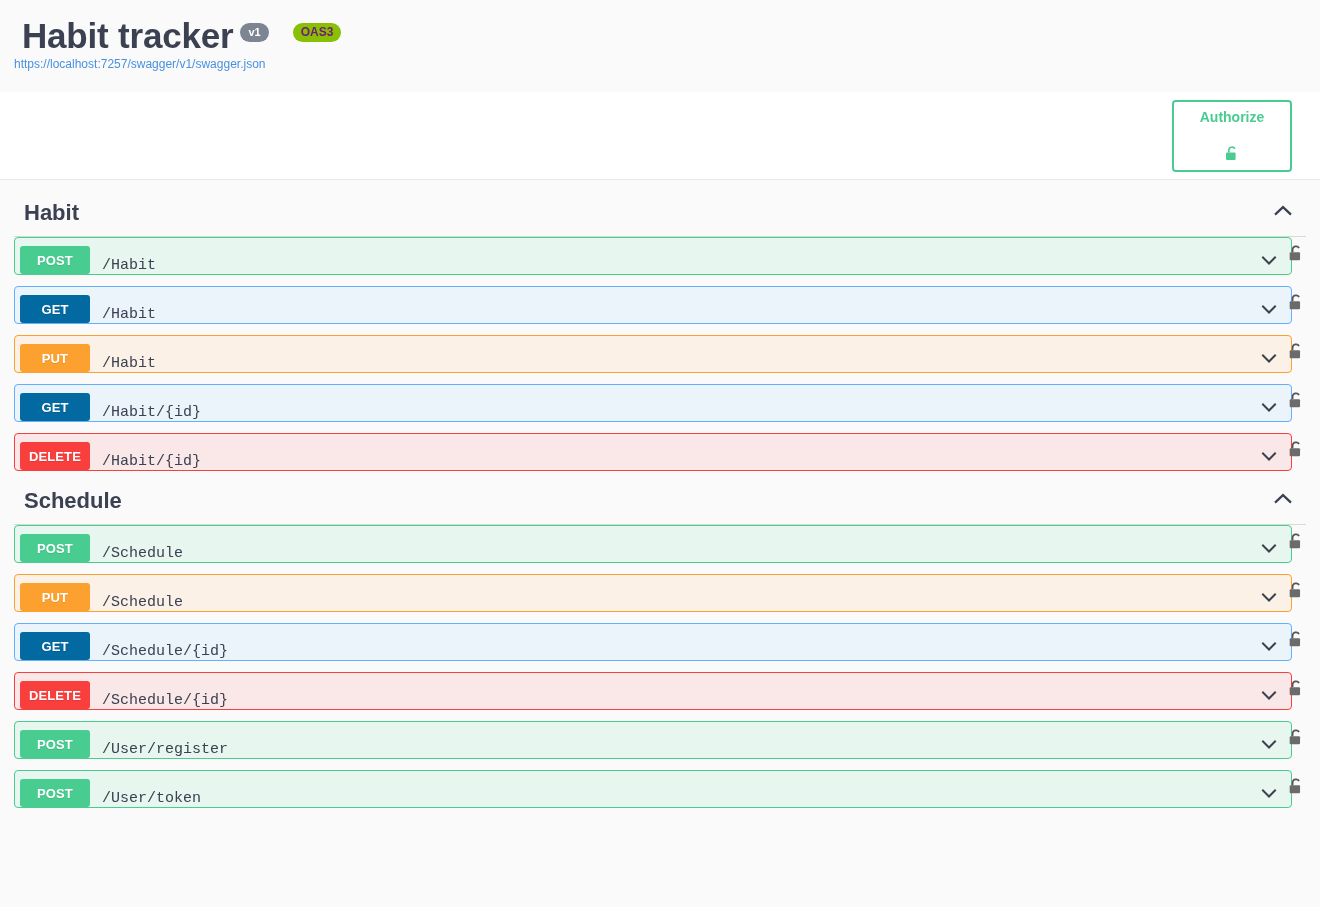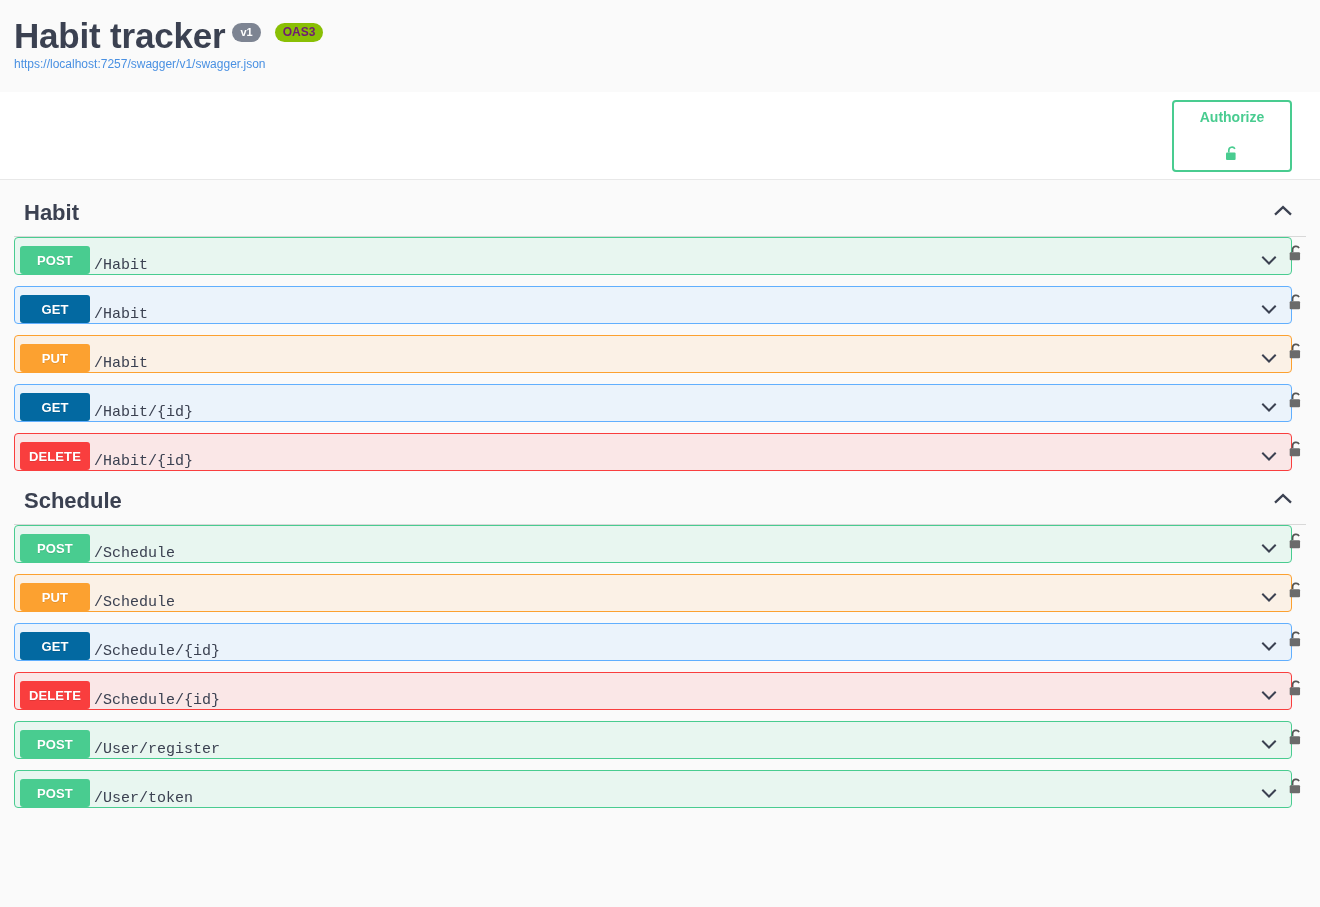--- a/index.html
+++ b/index.html
@@ -16,37 +16,37 @@
   
   .topbar {
     background: #fafafa;
     padding: 18px 0 0 0;
     height: 92px;
     box-sizing: border-box;
   }
   .title-row {
     display: flex;
     align-items: flex-start;
-    padding-left: 14px;
+    padding-left: 22px;
   }
   .api-title {
     font-size: 35px;
     font-weight: bold;
     color: #3b4151;
     line-height: 1.05;
     letter-spacing: -0.2px;
     margin: 0;
     white-space: nowrap;
   }
   .badge-group {
     display: flex;
     align-items: center;
     margin-left: 7px;
     margin-top: 5px;
-    gap: 14px;
+    gap: 24px;
   }
   .version-badge {
     background: #7d8492;
     color: #ffffff;
     font-size: 11px;
     font-weight: bold;
     padding: 2px 8px;
     border-radius: 57px;
     line-height: 1.3;
     font-family: "Liberation Sans", sans-serif;
@@ -147,21 +147,21 @@
     margin-left: 5px;
     border-radius: 3px;
     color: #ffffff;
     font-size: 13px;
     font-weight: bold;
     font-family: "Liberation Sans", sans-serif;
     text-shadow: 0 1px 0 rgba(0,0,0,0.1);
     letter-spacing: 0.1px;
   }
   .op-path {
-    margin-left: 4px;
+    margin-left: 12px;
     font-size: 15px;
     color: #3b4151;
     font-family: "Liberation Mono", "DejaVu Sans Mono", monospace;
     font-weight: normal;
     flex: 1;
   }
   .op-right {
     display: flex;
     align-items: center;
     margin-right: 8px;

